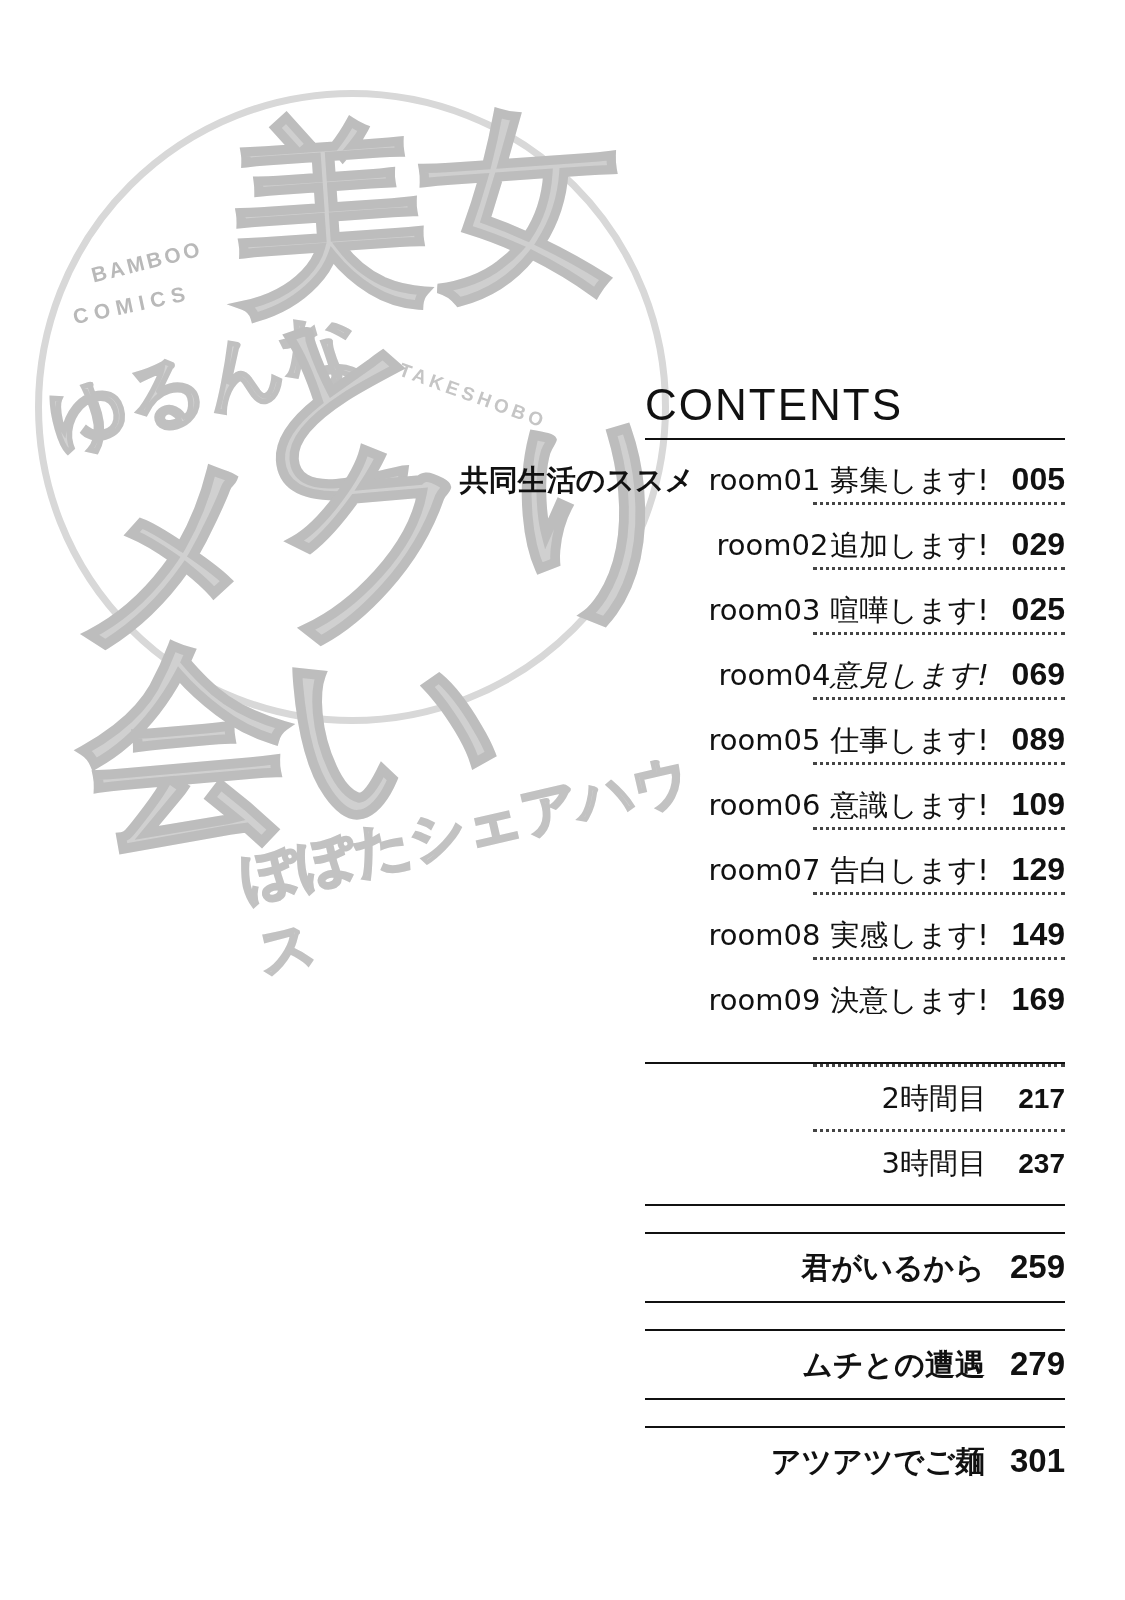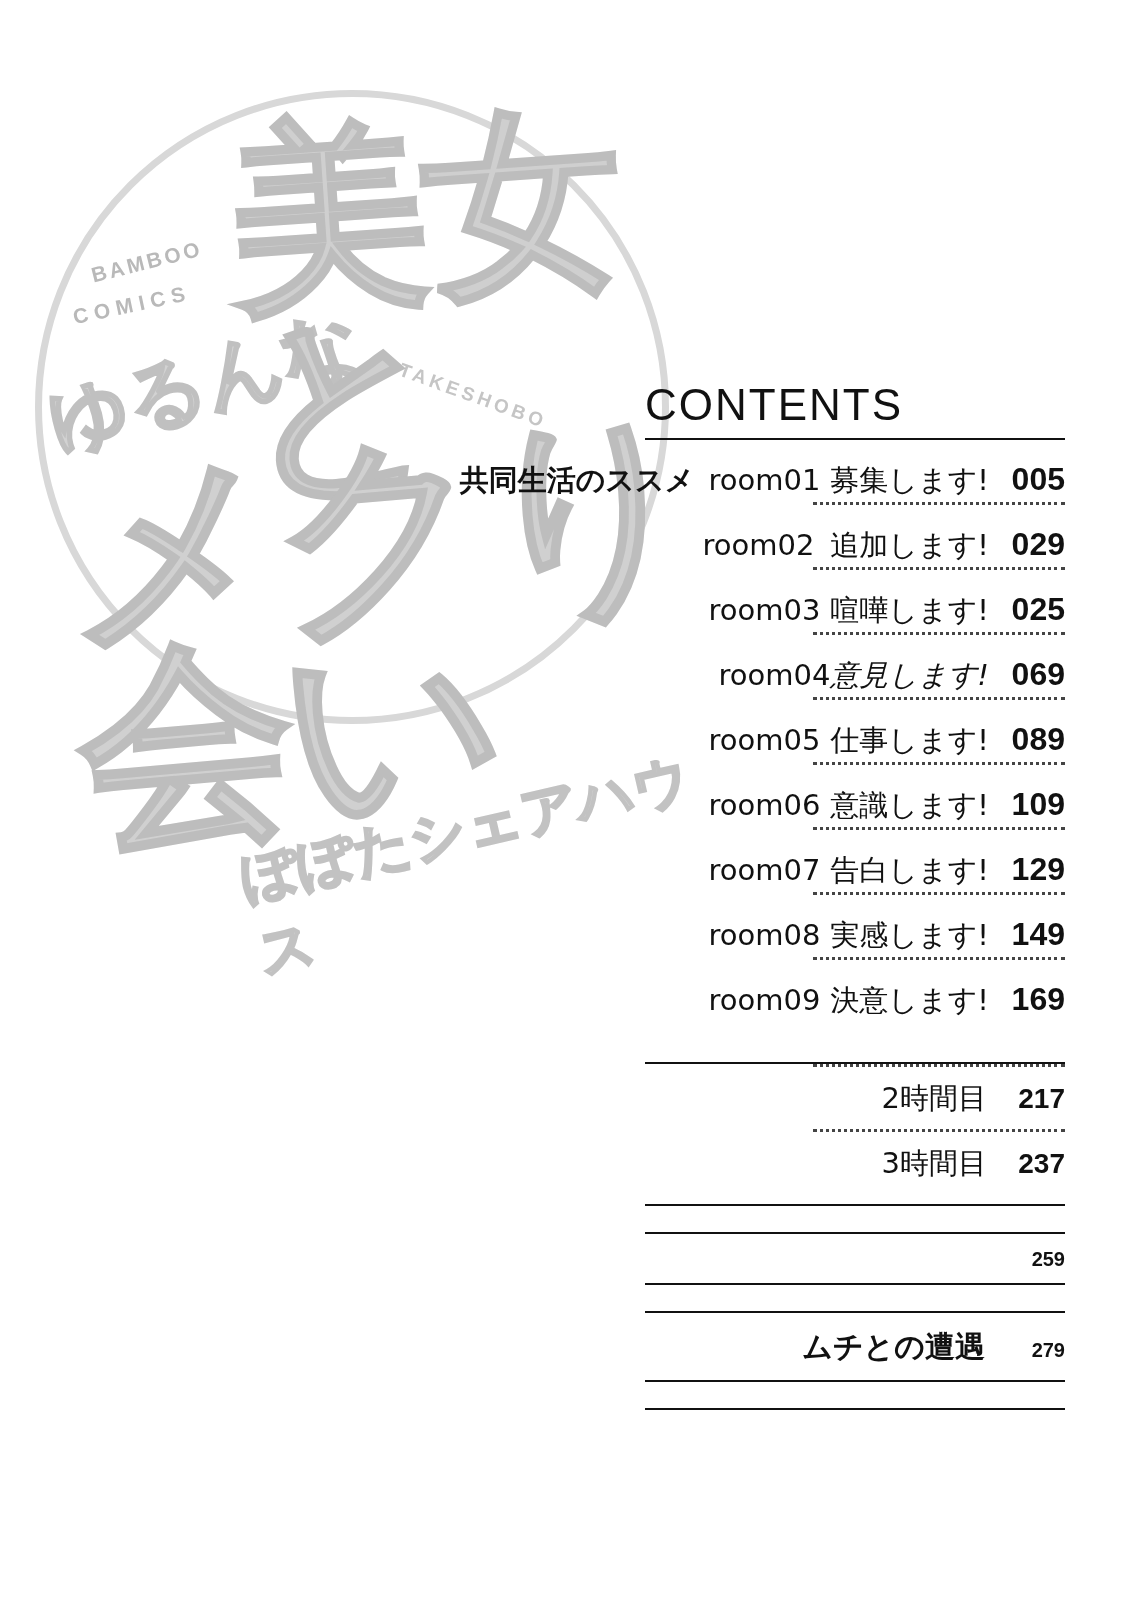--- a/index.html
+++ b/index.html
@@ -205,21 +205,21 @@
     white-space: nowrap;
     padding: 14px 0 12px 0;
     font-family: "DejaVu Sans", sans-serif;
   }
   .single-row .lbl {
     font-weight: bold;
     font-size: 30px;
   }
   .single-row .pg {
     font-weight: bold;
-    font-size: 20px;
+    font-size: 33px;
     margin-left: 18px;
     min-width: 62px;
     text-align: right;
     font-family: "Liberation Sans", sans-serif;
   }
 </style>
 </head>
 <body>
 
 <div class="page">
@@ -242,21 +242,21 @@
     <div class="entry">
       <span class="sec">共同生活のススメ</span>
       <span class="lbl">room01</span>
       <span class="lbl" style="margin-left:10px;">募集します!</span>
       <span class="pg">005</span>
     </div>
     <div class="dotted partial"></div>
 
     <div class="entry">
       <span class="lbl">room02</span>
-      <span class="lbl" style="margin-left:16px;">追加します!</span>
+      <span class="lbl" style="margin-left:2px;">追加します!</span>
       <span class="pg">029</span>
     </div>
     <div class="dotted partial"></div>
 
     <div class="entry">
       <span class="lbl">room03</span>
       <span class="lbl" style="margin-left:10px;">喧嘩します!</span>
       <span class="pg">025</span>
     </div>
     <div class="dotted partial"></div>
@@ -317,31 +317,36 @@
       <span class="lbl">3時間目</span>
       <span class="pg">237</span>
     </div>
 
     <div class="gap-sm"></div>
     <div class="rule"></div>
     <div class="gap-md"></div>
     <div class="rule"></div>
 
     <div class="single-row">
+      <span class="lbl">君がいるから</span>
       <span class="pg">259</span>
     </div>
 
     <div class="rule"></div>
     <div class="gap-md"></div>
     <div class="rule"></div>
 
     <div class="single-row">
       <span class="lbl">ムチとの遭遇</span>
       <span class="pg">279</span>
     </div>
 
     <div class="rule"></div>
     <div class="gap-md"></div>
     <div class="rule"></div>
 
+    <div class="single-row">
+      <span class="lbl">アツアツでご麺</span>
+      <span class="pg">301</span>
+    </div>
   </div>
 
 </div>
 
 </body></html>

